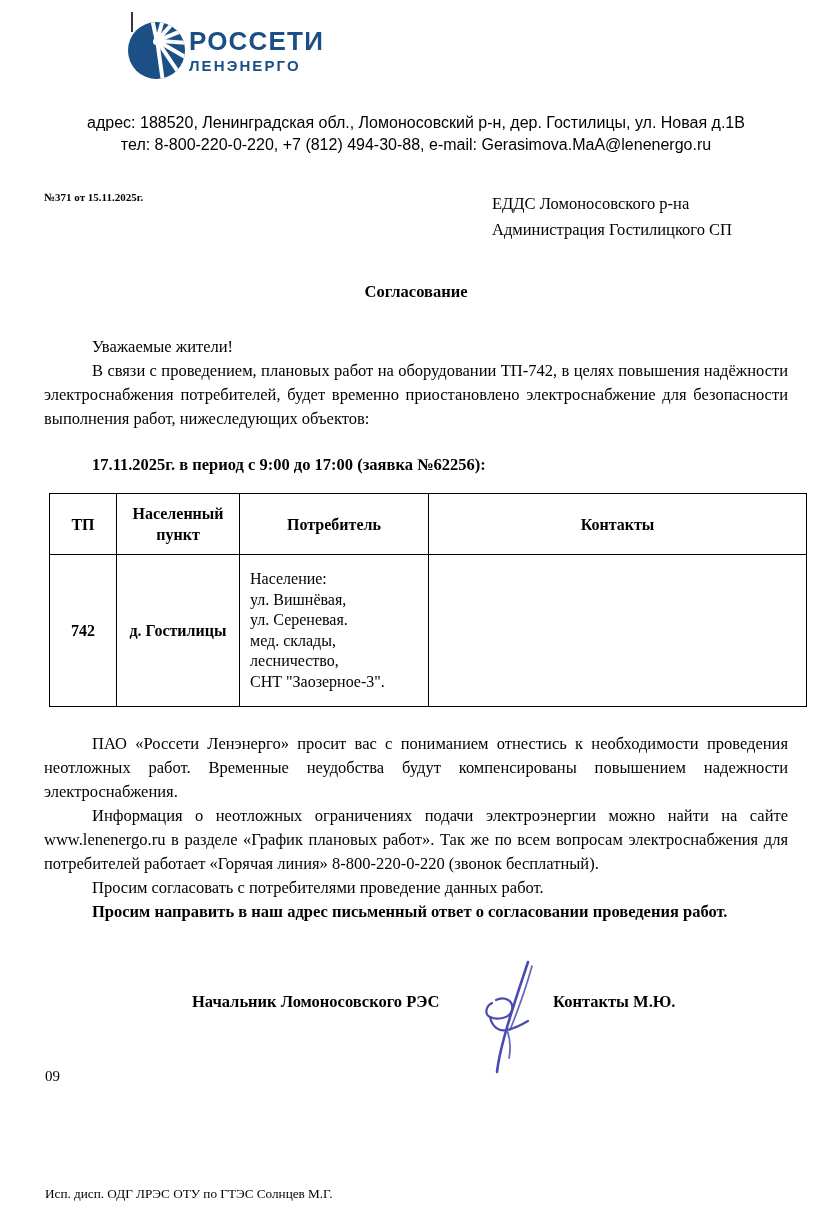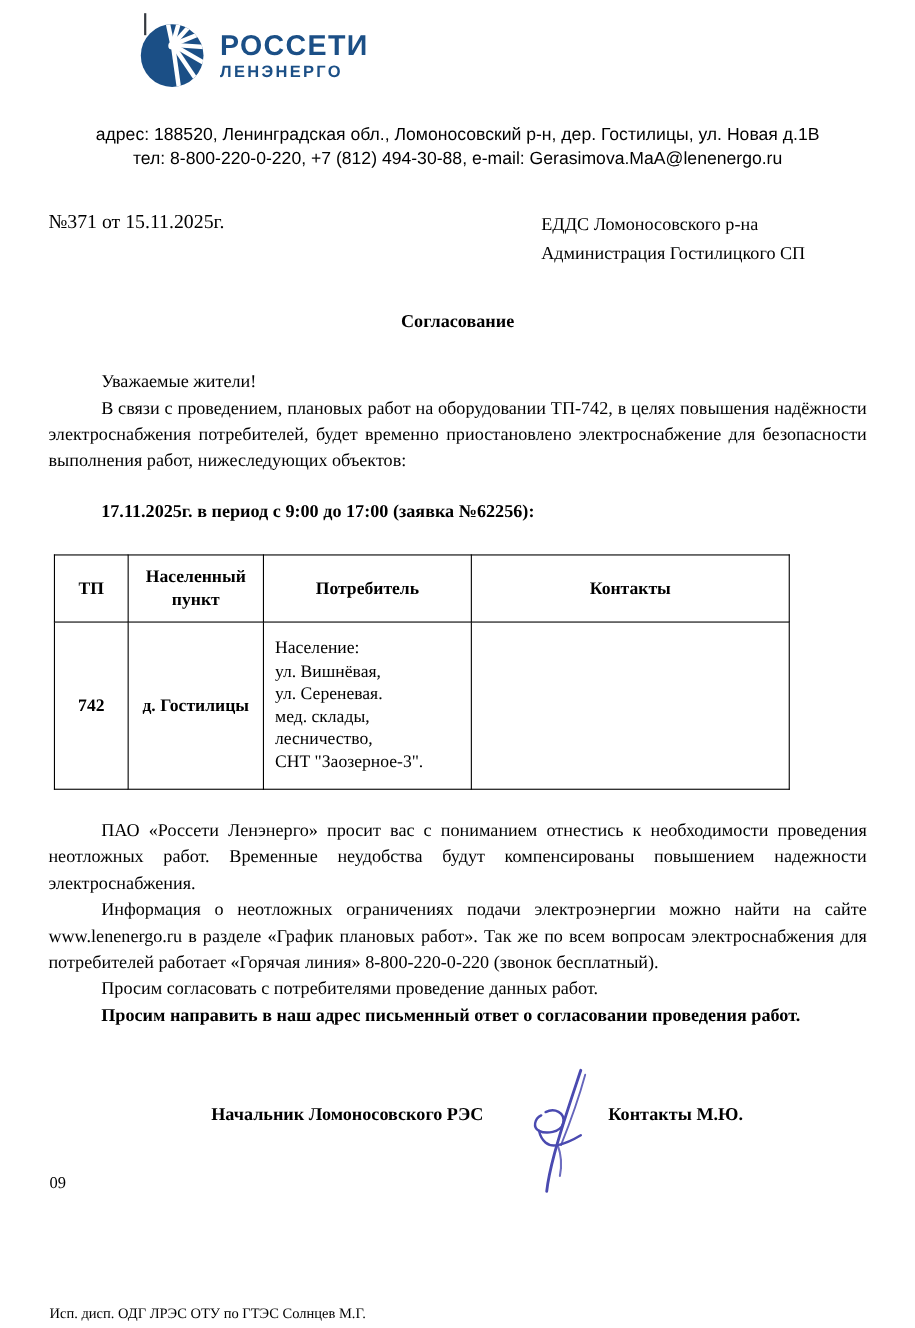--- a/index.html
+++ b/index.html
@@ -29,21 +29,21 @@
     width: 2px;
     height: 20px;
     background: #33383f;
   }
   .logo-wrap {
     position: absolute;
     left: 128px;
     top: 22px;
     display: flex;
     align-items: center;
-    gap: 15px;
+    gap: 4px;
   }
   .logo-mark {
     width: 57px;
     height: 57px;
     border-radius: 50%;
     background: #1b4f86;
     position: relative;
     overflow: hidden;
     flex: none;
   }
@@ -112,22 +112,22 @@
   .ref-row {
     position: relative;
     margin-top: 35px;
     height: 52px;
     padding: 0 44px;
   }
   .ref-no {
     position: absolute;
     left: 44px;
     top: 0;
-    font-size: 18px;
-    font-weight: normal;
+    font-size: 11px;
+    font-weight: bold;
   }
   .recipients {
     position: absolute;
     left: 492px;
     top: 0;
     font-size: 16.5px;
     line-height: 26px;
   }
 
   
@@ -156,23 +156,23 @@
   .outage-line {
     margin-top: 22px;
     text-indent: 48px;
     font-size: 16.5px;
     font-weight: bold;
     line-height: 24px;
   }
 
   
   table.outage {
-    margin: 27px 0 0 5px;
+    margin: 16px 0 0 5px;
     border-collapse: collapse;
-    width: 669px;
+    width: 758px;
     table-layout: fixed;
   }
   table.outage th,
   table.outage td {
     border: 1px solid #000000;
     vertical-align: middle;
     font-size: 16px;
   }
   table.outage th {
     text-align: center;

